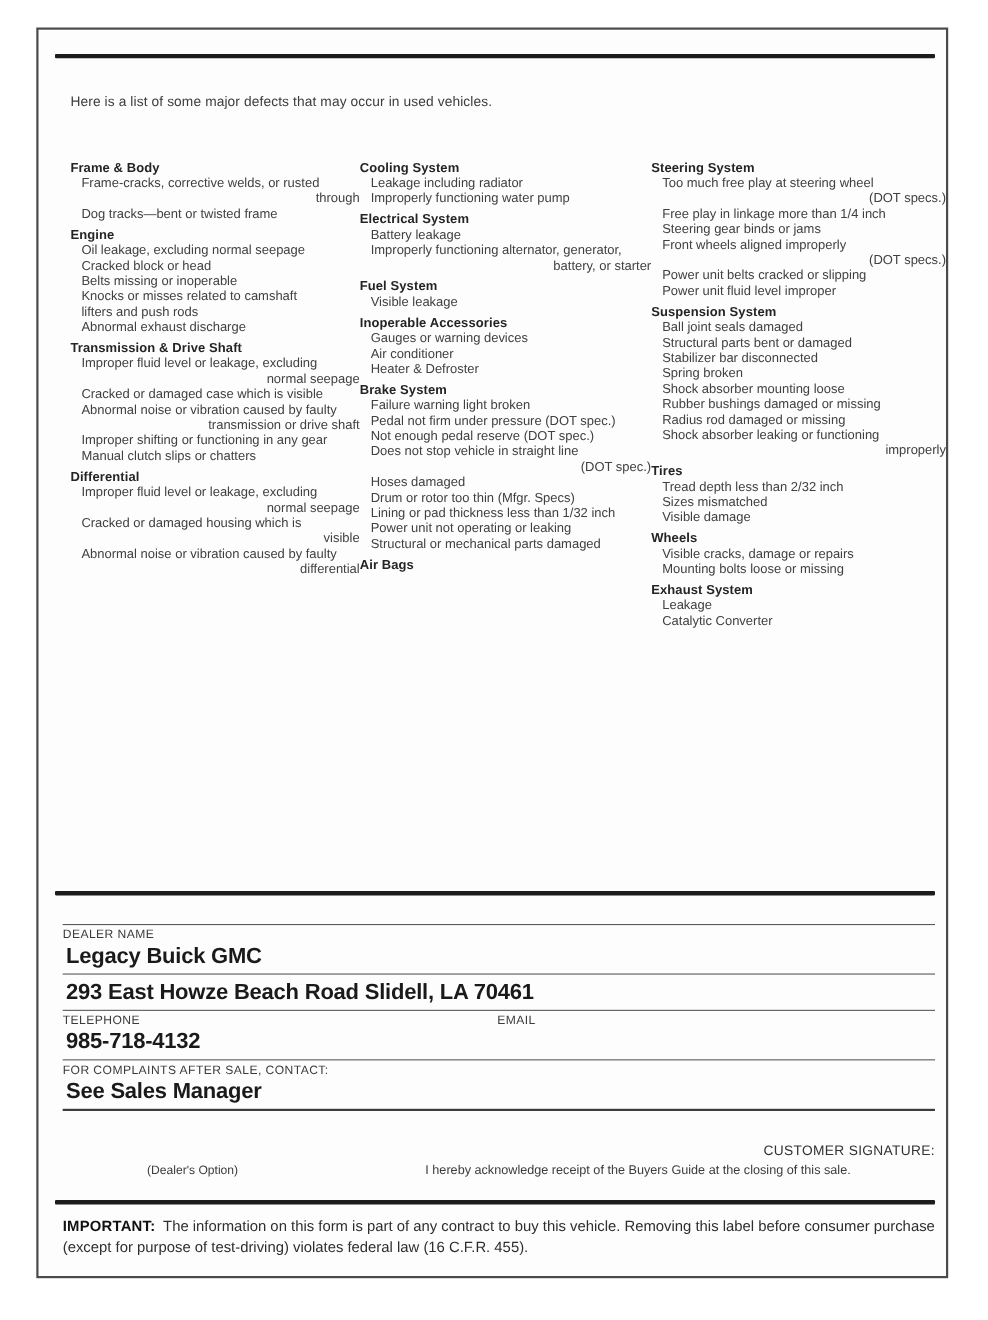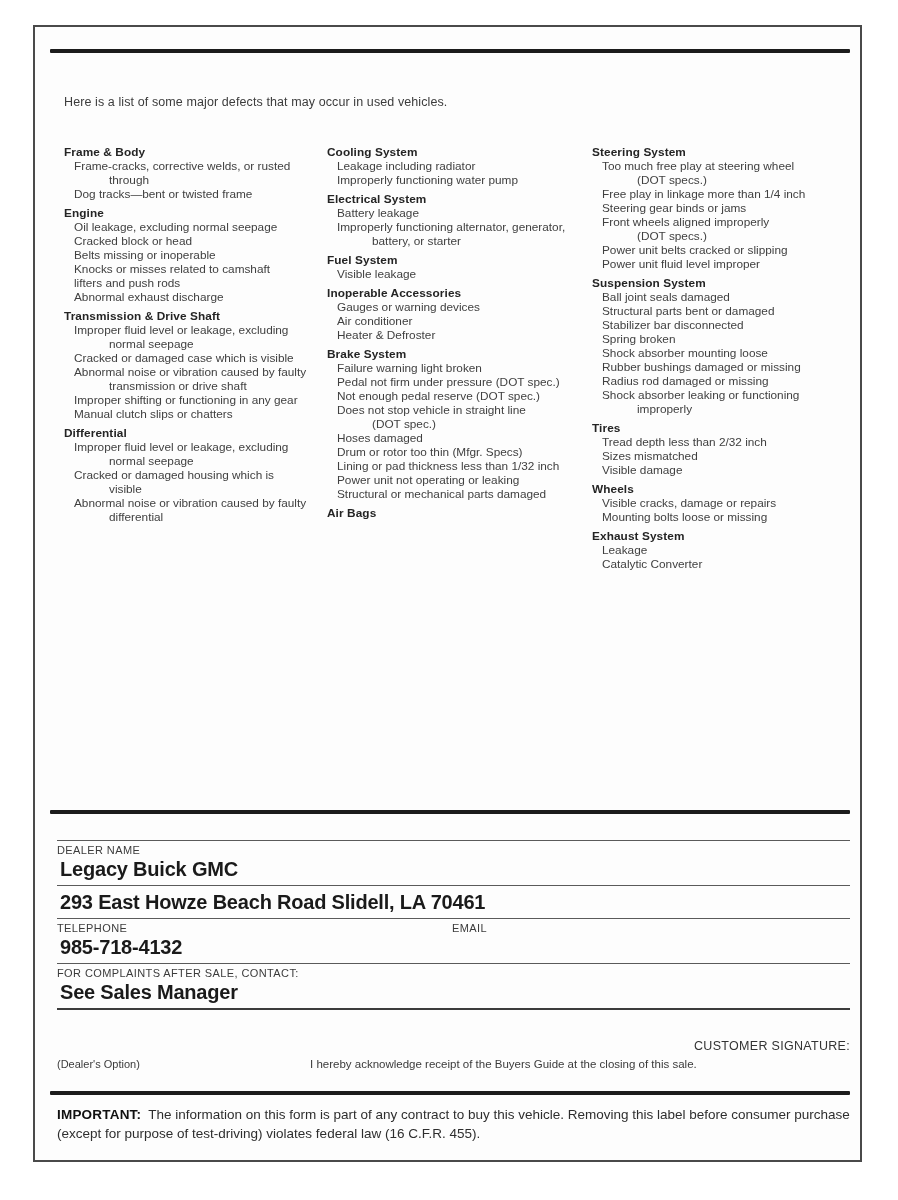--- a/index.html
+++ b/index.html
@@ -12,51 +12,51 @@
     position:absolute;left:33px;top:25px;width:829px;height:1137px;
     border:2px solid #4a4a4a;background:#fdfdfd;box-sizing:border-box;
   }
   .rule{
     position:absolute;left:15px;width:800px;height:4px;background:#1c1c1c;border-radius:1px;
   }
   .rule-top{top:22px;}
   .rule-mid{top:783px;}
   .rule-important{top:1064px;}
   .intro{
-    position:absolute;left:29px;top:68px;font-size:12.5px;color:#3c3c3c;letter-spacing:0.1px;
+    position:absolute;left:29px;top:58px;font-size:12.5px;color:#3c3c3c;letter-spacing:0.1px;
   }
   .columns{
     position:absolute;left:29px;top:102px;display:flex;align-items:flex-start;
   }
   .col{font-size:11.8px;line-height:14px;color:#404040;}
   .col-1{width:263px;}
   .col-2{width:265px;}
   .col-3{width:268px;}
   .sec-title{font-weight:bold;color:#242424;margin-top:5px;letter-spacing:0.1px;}
   .sec-title:first-child{margin-top:16px;}
   .item-line{margin-left:10px;}
-  .item-line.hang{margin-left:45px;}
+  .item-line.hang{margin-left:45px;text-align:right;}
 
   .dealer-form{
     position:absolute;left:22px;top:813px;width:793px;
   }
   .form-row{border-top:1px solid #5a5a5a;padding:3px 0 4px 0;}
   .form-row.last{border-bottom:2.5px solid #3c3c3c;}
   .form-label{font-size:11px;color:#3b3b3b;letter-spacing:0.4px;}
   .form-value{
     font-size:20px;font-weight:bold;color:#1a1a1a;letter-spacing:-0.2px;
     margin-top:2px;padding-left:3px;min-height:22px;
   }
   .tel-email-labels{display:flex;}
   .tel-label-cell{width:395px;}
   .signature-block{margin-top:29px;}
   .signature-row{display:flex;align-items:flex-end;flex-direction:column;}
   .signature-label{font-size:12.5px;color:#333;letter-spacing:0.3px;white-space:nowrap;}
   .sig-line{flex:1;border-bottom:1.5px solid #444;margin:0 0 2px 6px;height:14px;}
-  .signature-subrow{display:flex;margin-top:2px;}
+  .signature-subrow{display:flex;margin-top:2px;justify-content:center;}
   .dealer-option{width:253px;font-size:11px;color:#3b3b3b;}
   .acknowledge{font-size:11.5px;color:#3b3b3b;}
   .important{
     position:absolute;left:22px;top:1078px;width:796px;
     font-size:13.5px;line-height:19px;color:#2e2e2e;
   }
   .important b{color:#111;margin-right:7px;letter-spacing:0.2px;text-align:right;}
 </style>
 </head>
 <body>

